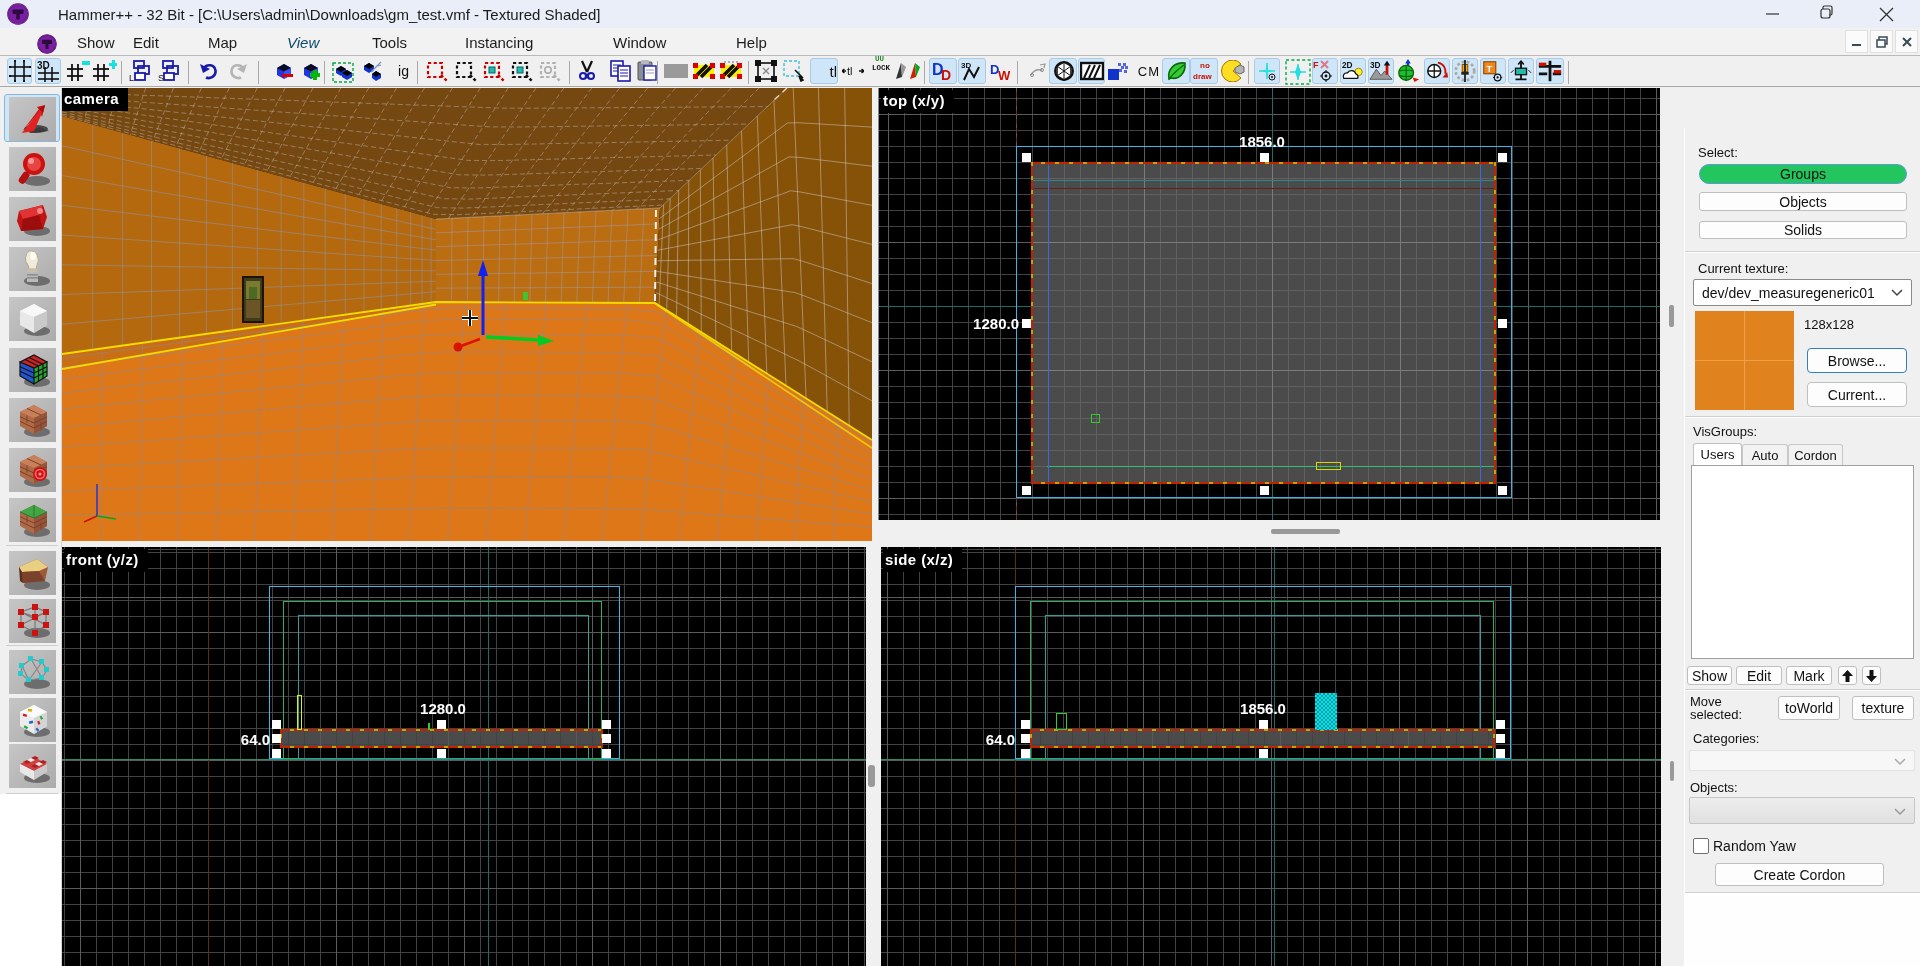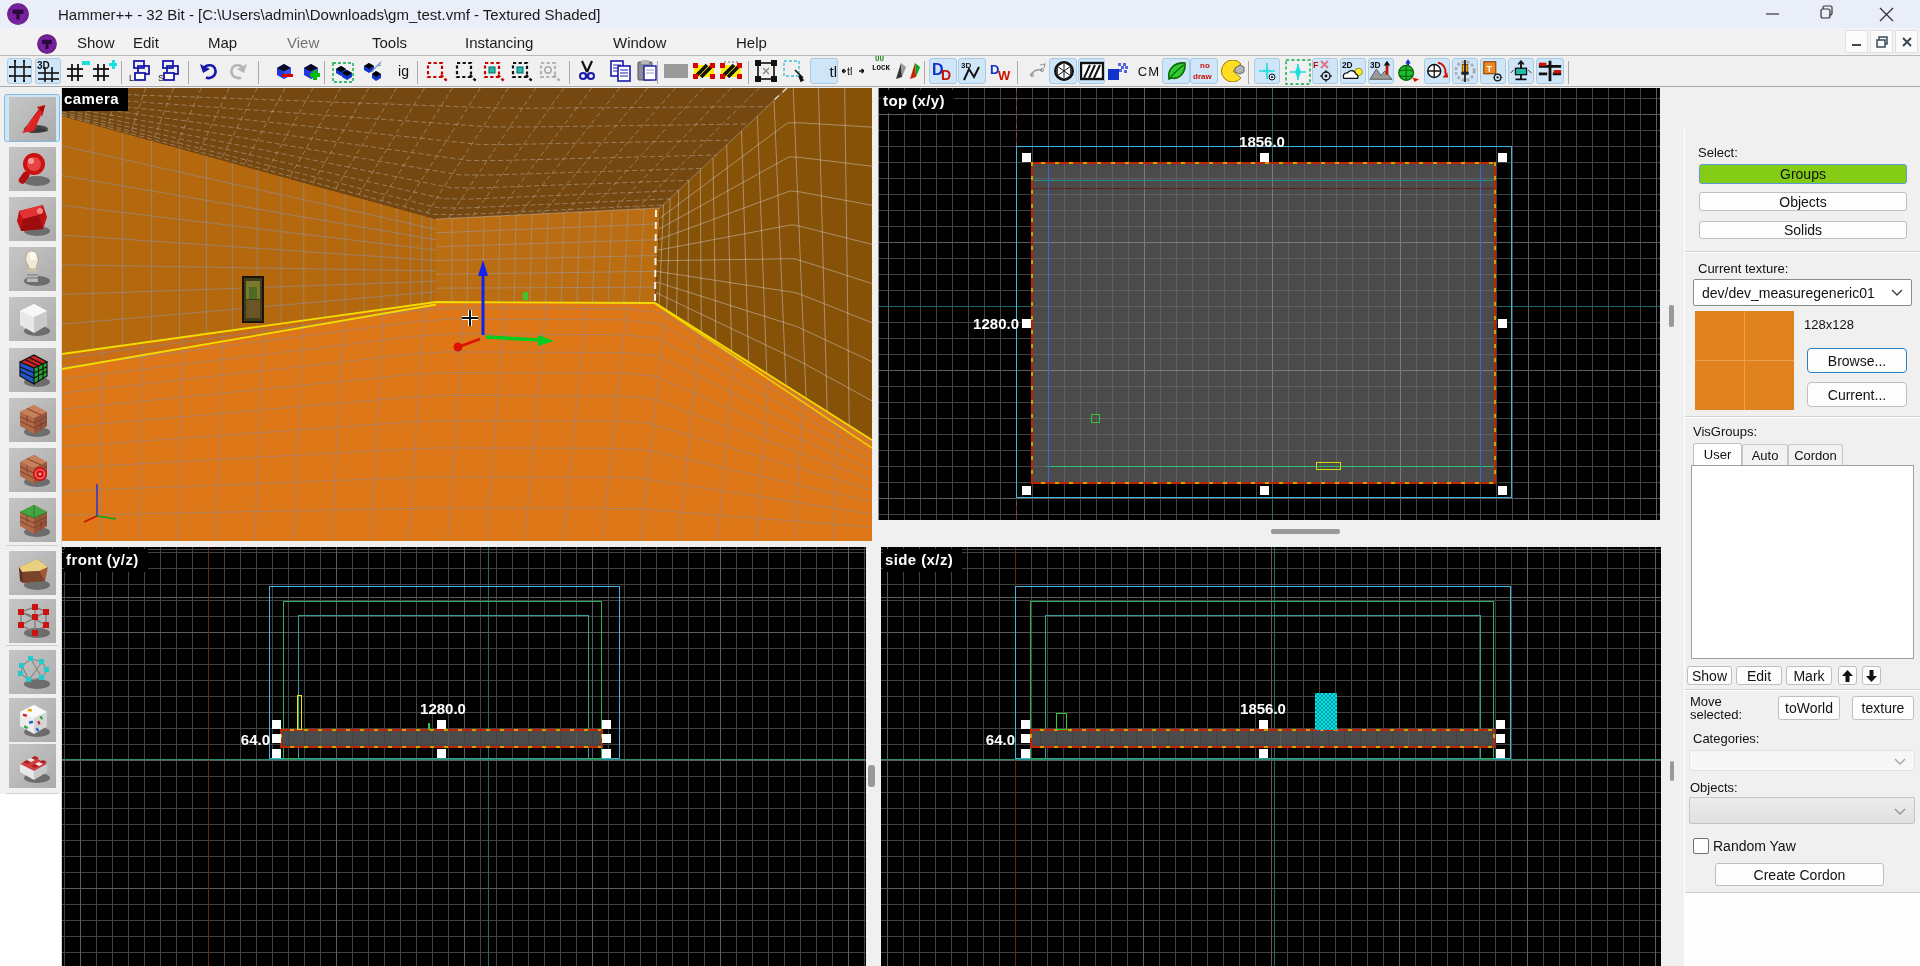--- a/index.html
+++ b/index.html
@@ -44,21 +44,21 @@
 <div class="abs" style="left:0;top:28px;width:1920px;height:28px;background:#f2f2f2;border-bottom:1px solid #b9b9b9;"></div>
 <svg class="abs" style="left:37px;top:34px" width="20" height="20" viewBox="0 0 24 24">
     <circle cx="12" cy="12" r="11" fill="#7a1fa2" stroke="#3a0a52" stroke-width="1.5"></circle>
     <circle cx="12" cy="12" r="11" fill="none" stroke="#b44fd4" stroke-width="1" opacity="0.6"></circle>
     <rect x="6" y="7" width="12" height="5" rx="1" fill="#2d0a3d"></rect>
     <rect x="10.2" y="9" width="3.6" height="9" fill="#2d0a3d"></rect>
   </svg>
 <div class="abs" style="left:77px;top:34px;font-size:15px;color:#1b1b1b;">Show</div>
 <div class="abs" style="left:133px;top:34px;font-size:15px;color:#1b1b1b;">Edit</div>
 <div class="abs" style="left:208px;top:34px;font-size:15px;color:#1b1b1b;">Map</div>
-<div class="abs" style="left:287px;top:34px;font-size:15px;color:#737373;">View</div>
+<div class="abs" style="left:287px;top:34px;font-size:15px;color:#0c4a6e;font-style:italic;">View</div>
 <div class="abs" style="left:372px;top:34px;font-size:15px;color:#1b1b1b;">Tools</div>
 <div class="abs" style="left:465px;top:34px;font-size:15px;color:#1b1b1b;">Instancing</div>
 <div class="abs" style="left:613px;top:34px;font-size:15px;color:#1b1b1b;">Window</div>
 <div class="abs" style="left:736px;top:34px;font-size:15px;color:#1b1b1b;">Help</div>
 <svg class="abs" style="left:1845px;top:30px" width="75" height="24" viewBox="0 0 75 24">
     <rect x="0.5" y="0.5" width="22" height="22" fill="#fbfbfb" stroke="#e0e0e0"></rect>
     <rect x="25.5" y="0.5" width="22" height="22" fill="#fbfbfb" stroke="#e0e0e0"></rect>
     <rect x="50.5" y="0.5" width="22" height="22" fill="#fbfbfb" stroke="#e0e0e0"></rect>
     <line x1="7" y1="15" x2="16" y2="15" stroke="#3a4a55" stroke-width="2"></line>
     <rect x="32" y="10" width="8" height="7" fill="none" stroke="#3a4a55" stroke-width="1.5"></rect>
@@ -924,38 +924,38 @@
 <div class="handle" style="left:614.5px;top:187px;"></div>
 <div class="handle" style="left:614.5px;top:201.5px;"></div>
 <div class="dimtext" style="left:314px;top:153px;width:136px;text-align:center;">1856.0</div>
 <div class="dimtext" style="left:74px;top:184px;width:60px;text-align:right;">64.0</div>
 <div class="vplabel">side (x/z)</div>
 </div>
 <div class="abs" style="left:1661px;top:547px;width:22px;height:419px;background:#f0f0f0;"></div>
 <div class="abs" style="left:1670px;top:761px;width:4px;height:20px;background:#999;border-radius:2px;"></div>
 <div class="abs" style="left:1684px;top:88px;width:208px;height:878px;background:#f0f0f0;border-left:1px solid #fff;margin-top:40px;">
 <div class="ptext" style="left:13px;top:17px;">Select:</div>
-<div class="pbtn" style="left:14px;top:36px;width:208px;height:20px;background:#84cc16;border-color:#5b9bd5;">Groups</div>
+<div class="pbtn" style="left:14px;top:36px;width:208px;height:20px;background:#22c55e;border-color:#5b9bd5;border-radius:10px;">Groups</div>
 <div class="pbtn" style="left:14px;top:64px;width:208px;height:19px;">Objects</div>
 <div class="pbtn" style="left:14px;top:93px;width:208px;height:18px;">Solids</div>
 <div class="abs" style="left:0px;top:123px;width:236px;height:2px;border-top:1px solid #d0d0d0;border-bottom:1px solid #fff;"></div>
 <div class="ptext" style="left:13px;top:133px;">Current texture:</div>
 <div class="abs" style="left:8px;top:151px;width:219px;height:27px;background:#fff;border:1px solid #8a8a8a;border-radius:2px;font-size:14px;color:#111;display:flex;align-items:center;padding-left:8px;">dev/dev_measuregeneric01<svg class="abs" style="right:8px;top:9px" width="12" height="8" viewBox="0 0 12 8">
         <path d="M1 1 L6 6 L11 1" fill="none" stroke="#444" stroke-width="1.5"></path>
       </svg></div>
 <div class="abs" style="left:10px;top:183px;width:99px;height:99px;background:#e0821e;">
       <div class="abs" style="left:49px;top:0;width:1px;height:99px;background:#eda04c;"></div>
       <div class="abs" style="left:0;top:49px;width:99px;height:1px;background:#eda04c;"></div>
     </div>
 <div class="ptext" style="left:119px;top:189px;">128x128</div>
 <div class="pbtn" style="left:122px;top:220px;width:100px;height:25px;border-color:#2f7fc1;border-width:1.5px;border-radius:4px;">Browse...</div>
 <div class="pbtn" style="left:122px;top:254px;width:100px;height:25px;border-radius:4px;">Current...</div>
 <div class="abs" style="left:0px;top:288px;width:236px;height:2px;border-top:1px solid #d0d0d0;border-bottom:1px solid #fff;"></div>
 <div class="ptext" style="left:8px;top:296px;">VisGroups:</div>
-<div class="abs" style="left:8px;top:315px;width:49px;height:22px;background:#fff;border:1px solid #c0c0c0;border-bottom:none;border-radius:3px 3px 0 0;font-size:13px;color:#111;display:flex;align-items:center;justify-content:center;z-index:2;">User</div>
+<div class="abs" style="left:8px;top:315px;width:49px;height:22px;background:#fff;border:1px solid #c0c0c0;border-bottom:none;border-radius:3px 3px 0 0;font-size:13px;color:#111;display:flex;align-items:center;justify-content:center;z-index:2;">Users</div>
 <div class="abs" style="left:57px;top:316px;width:46px;height:21px;background:#f2f2f2;border:1px solid #c8c8c8;border-bottom:none;border-radius:3px 3px 0 0;font-size:13px;color:#111;display:flex;align-items:center;justify-content:center;">Auto</div>
 <div class="abs" style="left:103px;top:316px;width:55px;height:21px;background:#f2f2f2;border:1px solid #c8c8c8;border-bottom:none;border-radius:3px 3px 0 0;font-size:13px;color:#111;display:flex;align-items:center;justify-content:center;">Cordon</div>
 <div class="abs" style="left:6px;top:337px;width:223px;height:194px;background:#fff;border:1px solid #a0a0a0;"></div>
 <div class="pbtn" style="left:2px;top:538px;width:45px;height:19px;">Show</div>
 <div class="pbtn" style="left:51px;top:538px;width:46px;height:19px;">Edit</div>
 <div class="pbtn" style="left:101px;top:538px;width:46px;height:19px;">Mark</div>
 <div class="pbtn" style="left:153px;top:538px;width:19px;height:19px;">
       <svg width="11" height="12" viewBox="0 0 11 12">
         <path d="M5.5 0 L11 6 L7.5 6 L7.5 12 L3.5 12 L3.5 6 L0 6 Z" fill="#111"></path>
       </svg>

